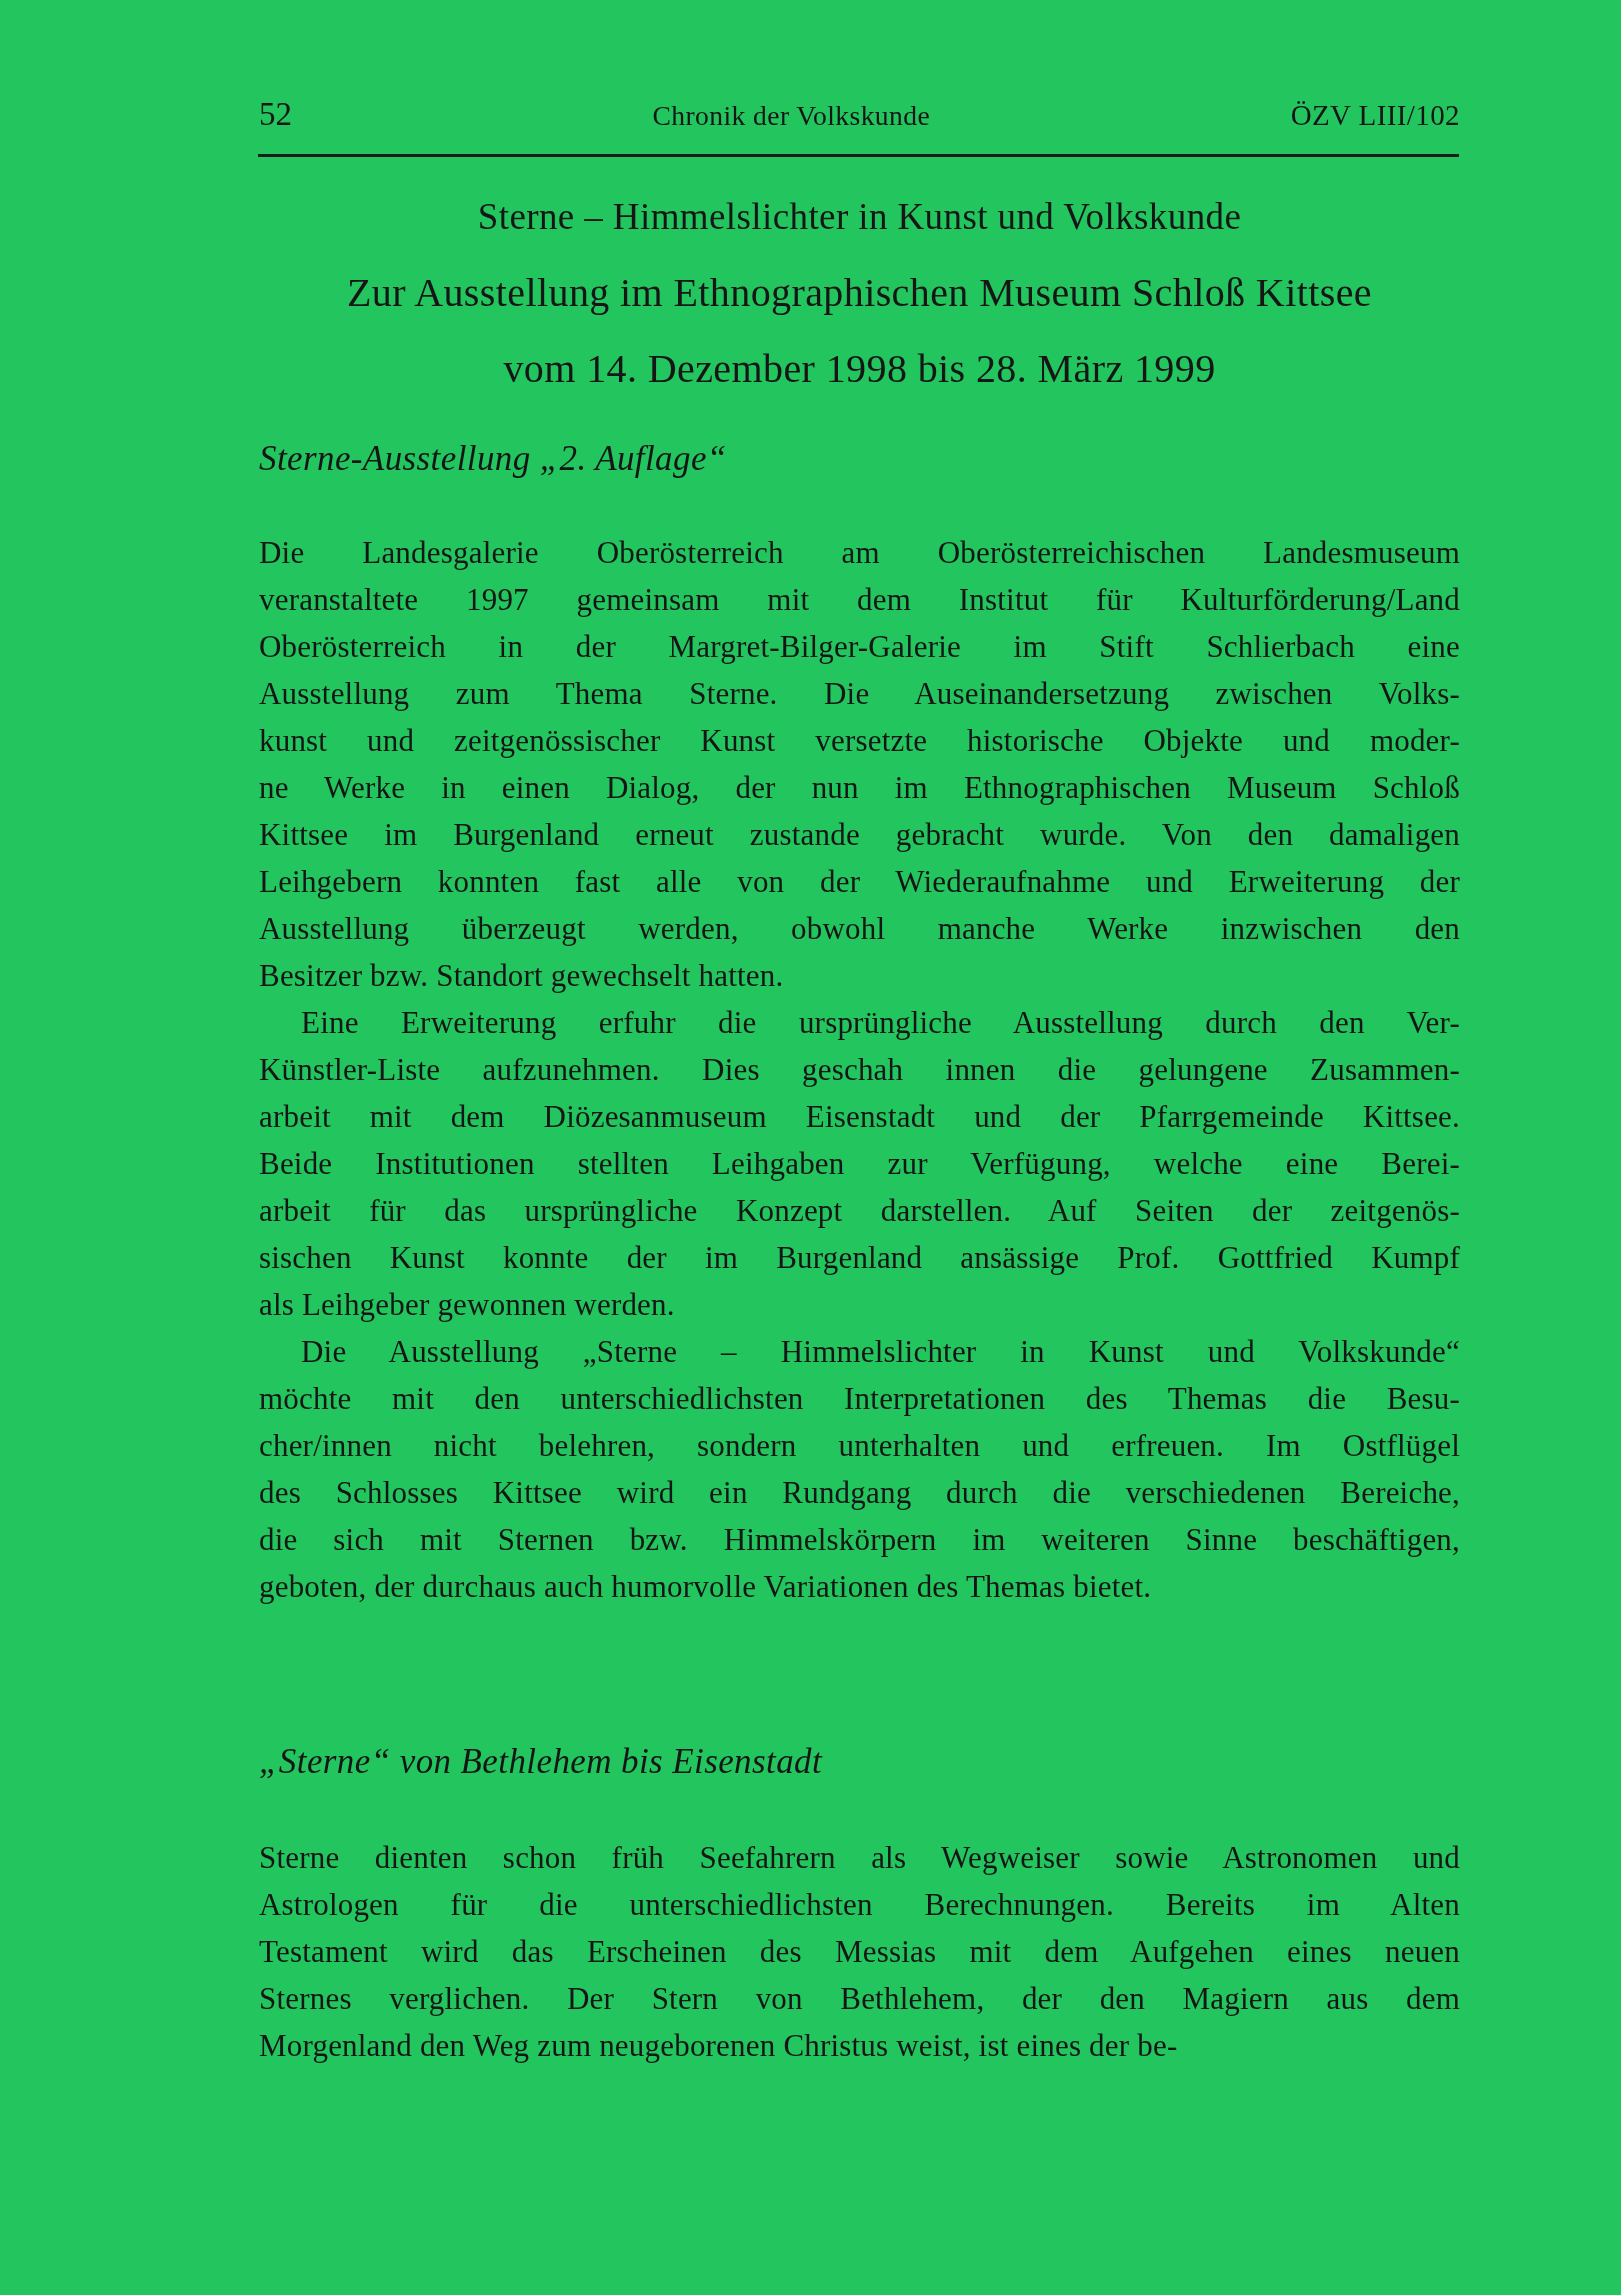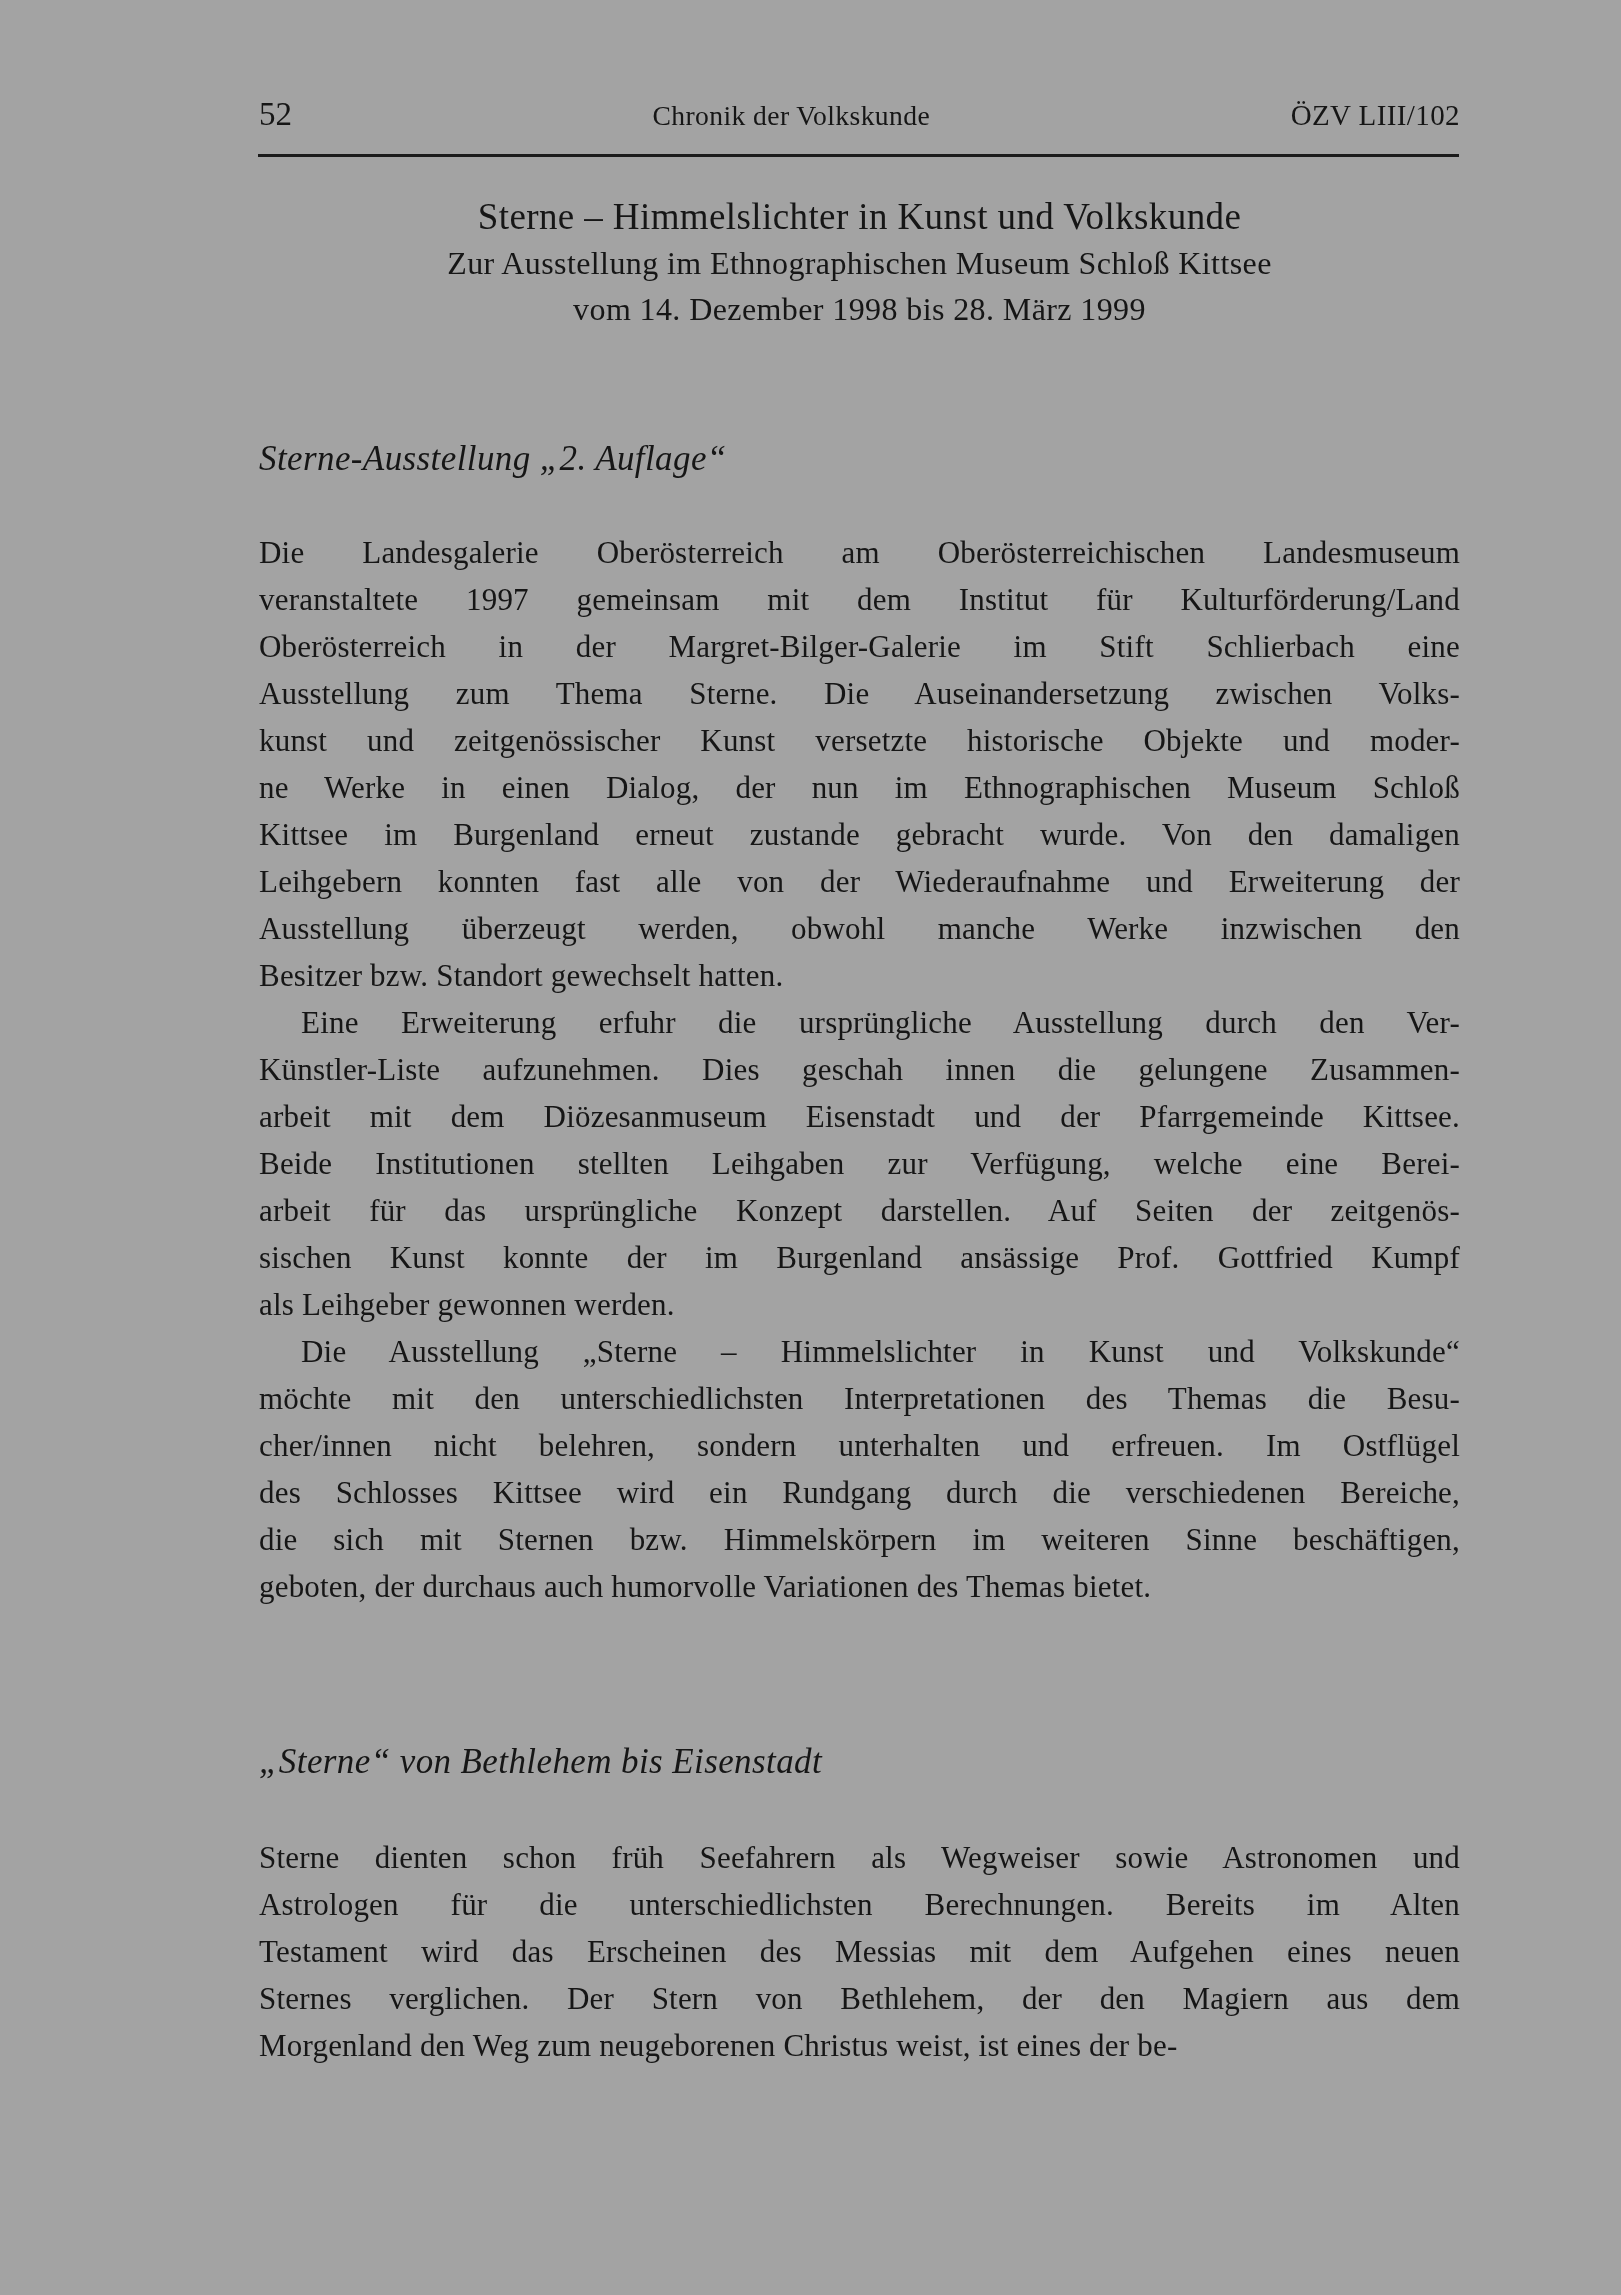--- a/index.html
+++ b/index.html
@@ -4,21 +4,21 @@
 <style>
   html, body {
     margin: 0;
     padding: 0;
     background: #e8e8e8;
   }
   .page {
     position: relative;
     width: 1622px;
     height: 2295px;
-    background: #a3a3a3;
+    background: #22c55e;
     font-family: "Liberation Serif", "DejaVu Serif", serif;
     color: #161616;
     overflow: hidden;
   }
   
   .running-header {
     position: absolute;
     left: 259px;
     width: 1201px;
     top: 96px;
@@ -46,23 +46,24 @@
     text-align: center;
   }
   .main-title {
     font-size: 37px;
     font-weight: normal;
     line-height: 47px;
     letter-spacing: 0.4px;
     text-align: center;
   }
   .sub-title, .date-line {
-    font-size: 32px;
+    font-size: 40px;
     line-height: 46px;
     letter-spacing: 0.4px;
+    margin-top: 30px;
   }
   
   .section-heading {
     position: absolute;
     left: 259px;
     font-style: italic;
     font-size: 35px;
     letter-spacing: 0.4px;
     white-space: nowrap;
     text-align: right;

